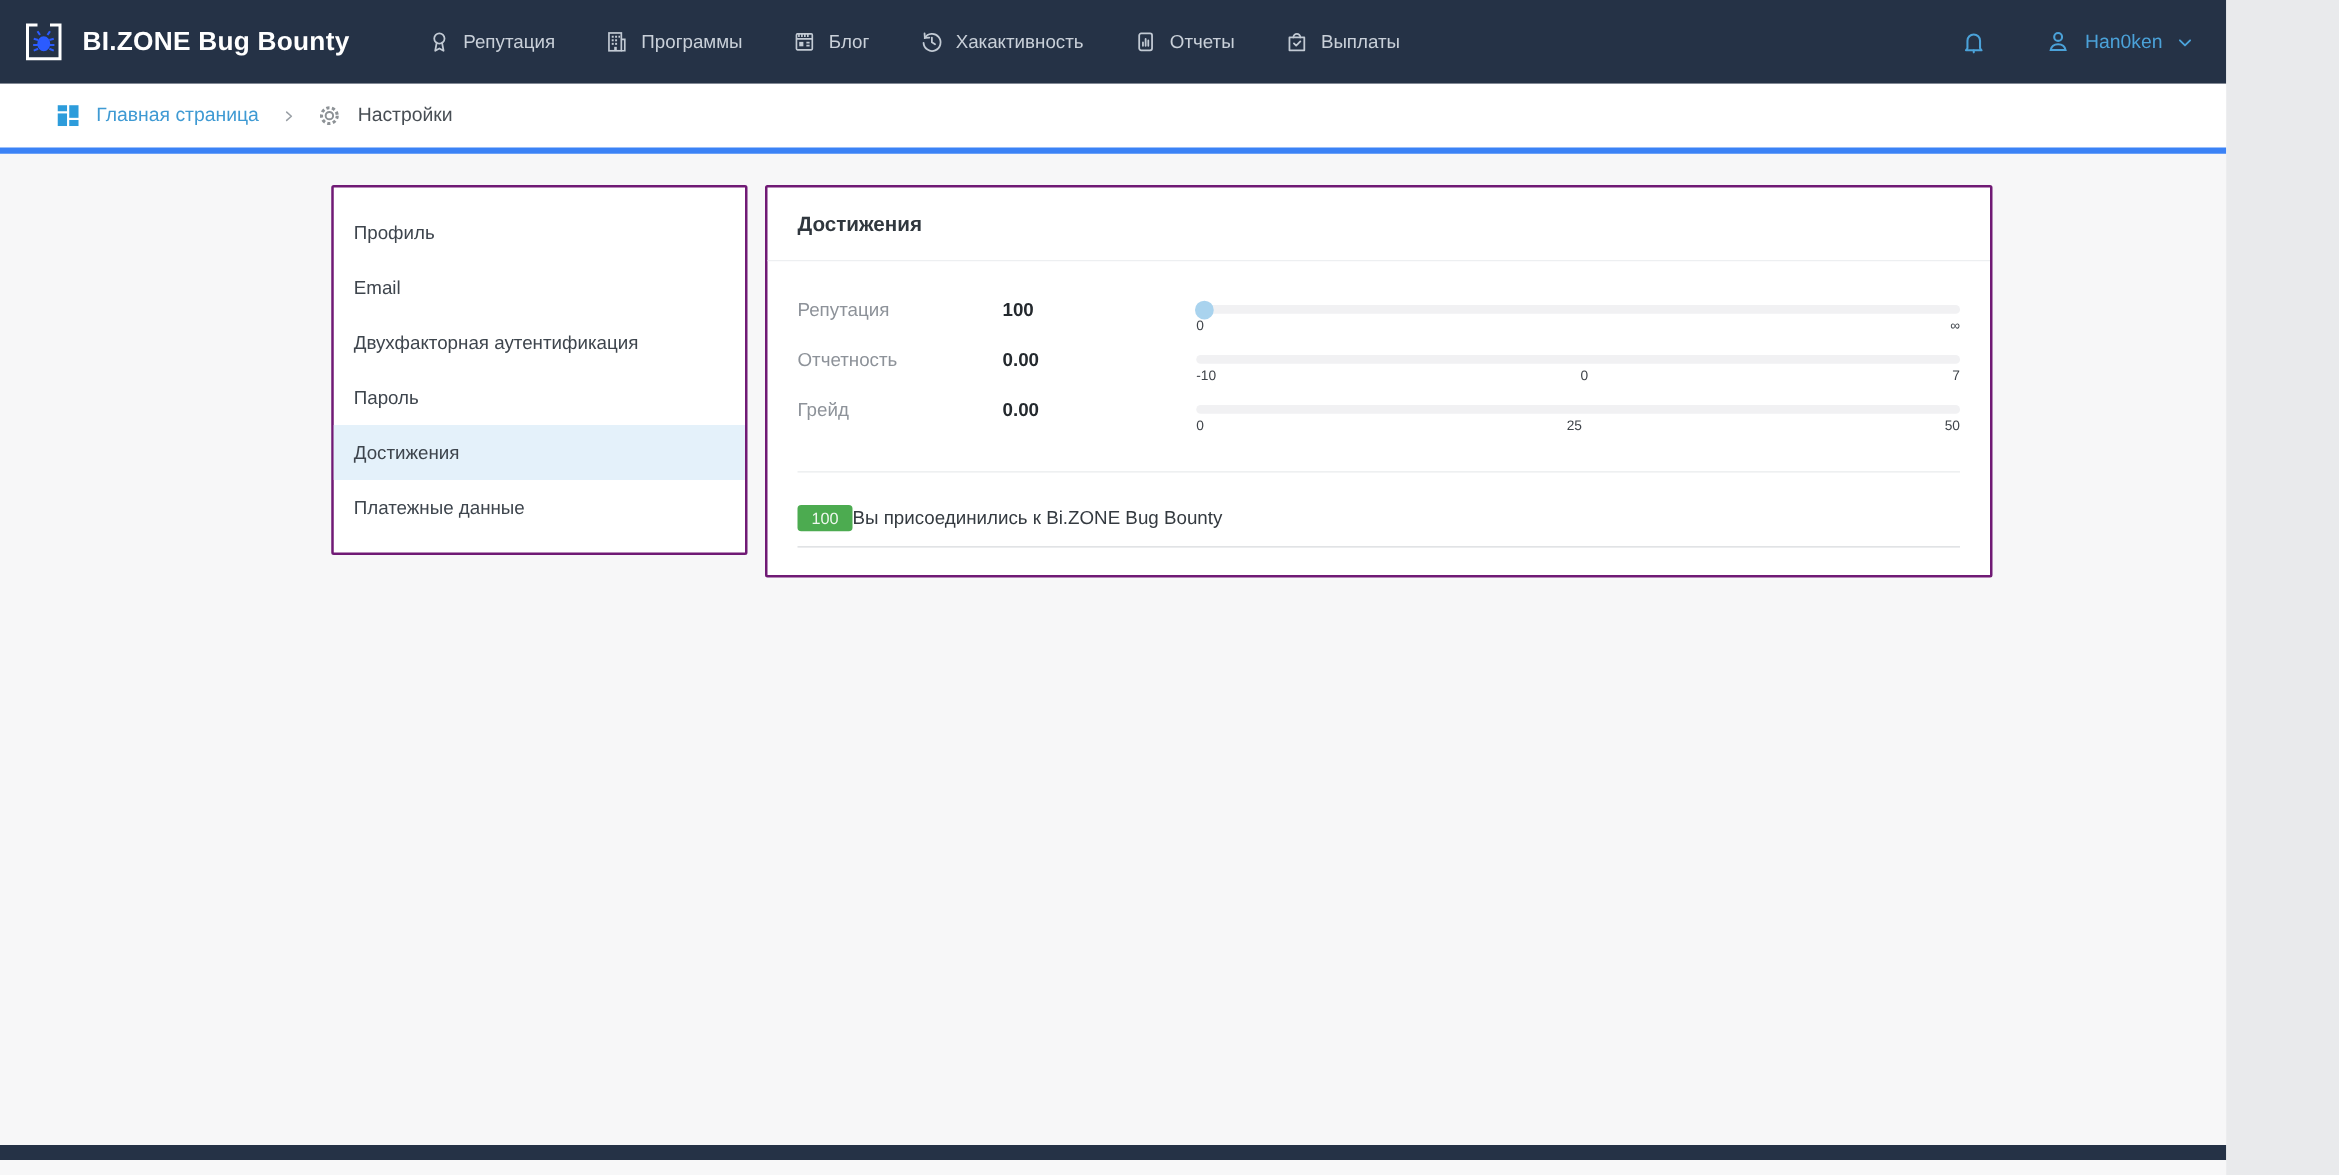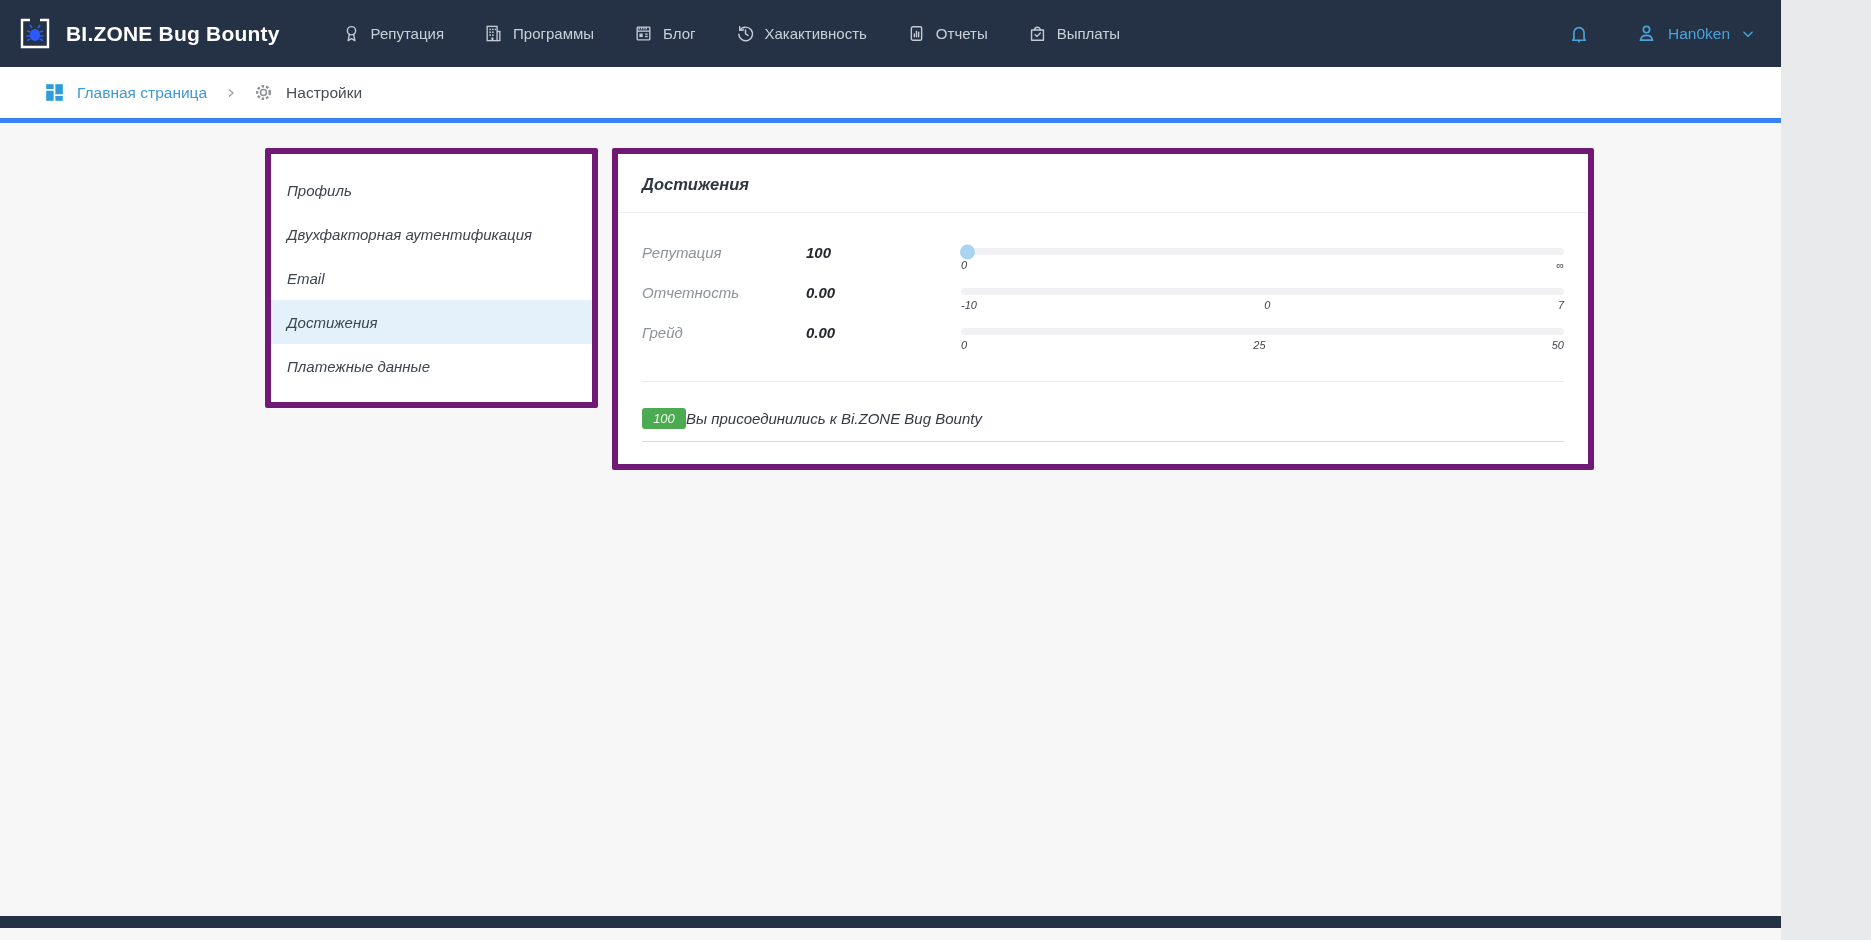--- a/index.html
+++ b/index.html
@@ -27,21 +27,21 @@
   .crumb-home { display:flex; align-items:center; gap:12px; cursor:pointer; }
   .crumb-home svg { width:21px; height:21px; }
   .crumb-home .txt { color:var(--link_blue,#3f9ad3); font-size:15.5px; }
   .crumb-sep { margin:0 17px 0 19px; width:10px; height:10px; color:#9aa0a6; }
   .crumb-cur { display:flex; align-items:center; gap:12px; }
   .crumb-cur svg { width:21px; height:21px; color:#8d9296; }
   .crumb-cur .txt { color:#484e54; font-size:15.5px; }
 
   
   .content { position:relative; height:805px; }
-  .panel { background:#ffffff; border:6px solid #701a75; border-radius:2px;font-style:italic; }
+  .panel { background:#ffffff; border:2px solid #701a75; border-radius:2px; }
 
   .side-panel { position:absolute; left:265px; top:25px; width:333px; padding:14px 0; }
   .side-item { height:44px; display:flex; align-items:center; padding:0 16px; font-size:15px; color:#3e454d; cursor:pointer; }
   .side-item.selected { background:var(--selected_bg,#e4f1fa); }
 
   .main-panel { position:absolute; left:612px; top:25px; width:982px; }
   .main-header { padding:21px 24px 18px; font-size:16.5px; font-weight:bold; color:#30373e; border-bottom:1px solid #edeff1; }
   .main-body { padding:30px 24px 22px; }
 
   .metric-row { display:flex; align-items:flex-start; height:40px; }
@@ -178,22 +178,23 @@
           <circle cx="12" cy="12" r="3.4" stroke-width="1.8" fill="#ffffff"></circle>
         </svg>
       <span class="txt">Настройки</span>
     </div>
   </div>
 
   <div class="content">
 
     <div class="panel side-panel">
       <div class="side-item">Профиль</div>
+      <div class="side-item">Email</div>
       <div class="side-item">Двухфакторная аутентификация</div>
-      <div class="side-item">Email</div>
+      <div class="side-item">Пароль</div>
       <div class="side-item selected">Достижения</div>
       <div class="side-item">Платежные данные</div>
     </div>
 
     <div class="panel main-panel">
       <div class="main-header">Достижения</div>
       <div class="main-body">
 
         <div class="metric-row">
           <div class="metric-label">Репутация</div>

